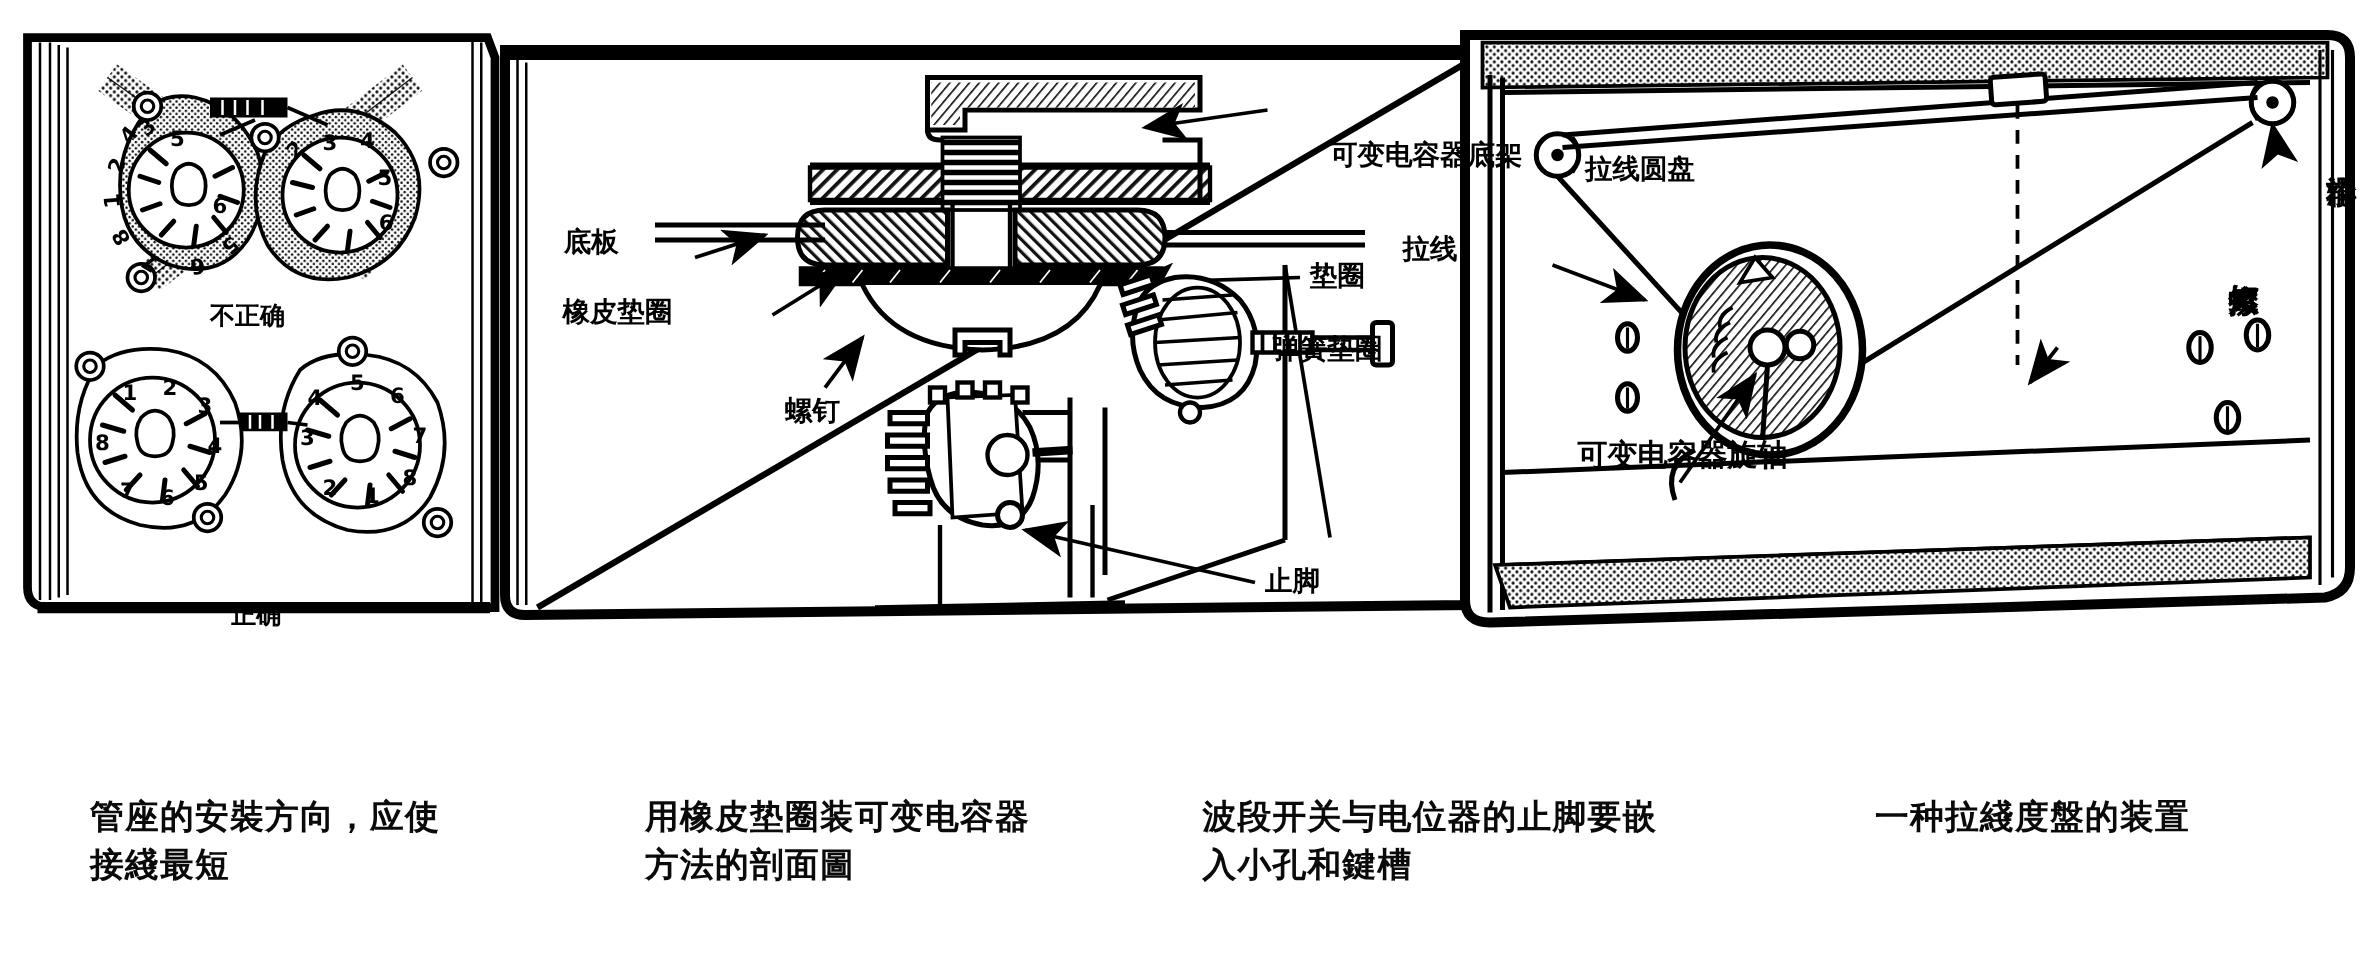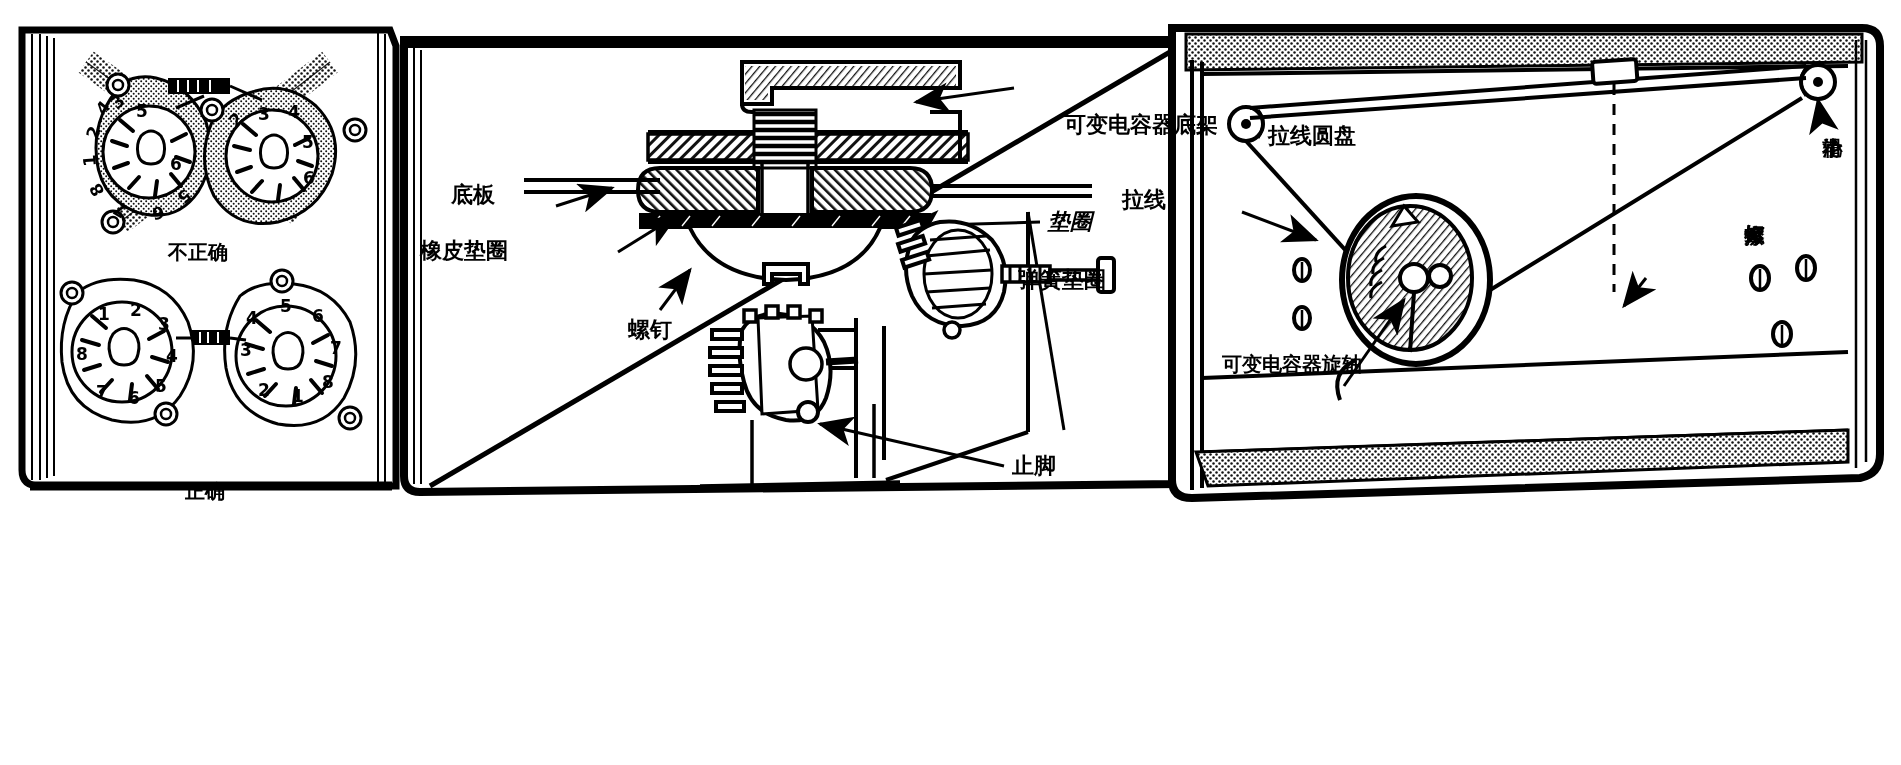--- a/index.html
+++ b/index.html
@@ -34,21 +34,21 @@
   
   .lbl{
     position:absolute;
     font-family:"DejaVu Sans","Liberation Sans",sans-serif;
     font-weight:700;
     font-size:22px;
     line-height:24px;
     color:#000;
     white-space:nowrap;
   }
-  .lbl.sm{font-size:20px;}
+  .lbl.sm{font-size:24px;margin-left:40px;}
   .lbl.vert{
     writing-mode:vertical-rl;
     text-orientation:upright;
     line-height:22px;
     white-space:normal;
   }
   .lbl.big{font-size:20px;margin-top:44px;}
 </style>
 </head>
 <body>
@@ -511,27 +511,36 @@
         <path d="M1344,386 L1404,300"></path>
       </g>
     </g>
   </svg>
 
   <div class="lbl big" style="left:168px;top:196px;">不正确</div>
   <div class="lbl big" style="left:185px;top:435px;">正确</div>
 
   <div class="lbl" style="left:1064px;top:73px;margin-top:40px;">可变电容器底架</div>
   <div class="lbl" style="left:451px;top:183px;">底板</div>
-  <div class="lbl" style="left:420px;top:239px;text-align:center;">橡皮垫圈</div>
+  <div class="lbl" style="left:450px;top:239px;text-align:center;">橡皮垫圈</div>
   <div class="lbl" style="left:608px;top:318px;margin-left:20px;">螺钉</div>
-  <div class="lbl" style="left:1048px;top:210px;font-style:italic;">垫圈</div>
+  <div class="lbl" style="left:1048px;top:210px;">垫圈</div>
   <div class="lbl" style="left:1018px;top:268px;">弹簧垫圈</div>
 
   <div class="lbl" style="left:1012px;top:454px;">止脚</div>
 
   <div class="lbl" style="left:1268px;top:124px;">拉线圆盘</div>
   <div class="lbl" style="left:1122px;top:188px;">拉线</div>
   <div class="lbl vert sm" style="left:1822px;top:122px;height:108px;">小滑轮</div>
   <div class="lbl vert sm" style="left:1744px;top:208px;height:108px;">摩擦螺钉</div>
   <div class="lbl sm" style="left:1222px;top:352px;">可变电容器旋轴</div>
 
+  <div class="captions">
+    <div class="caption cap1">管座的安裝方向，应使
+接綫最短</div>
+    <div class="caption cap2">用橡皮垫圈装可变电容器
+方法的剖面圖</div>
+    <div class="caption cap3">波段开关与电位器的止脚要嵌
+入小孔和鍵槽</div>
+    <div class="caption cap4">一种拉綫度盤的装置</div>
+  </div>
 
 </div>
 
 </body></html>

